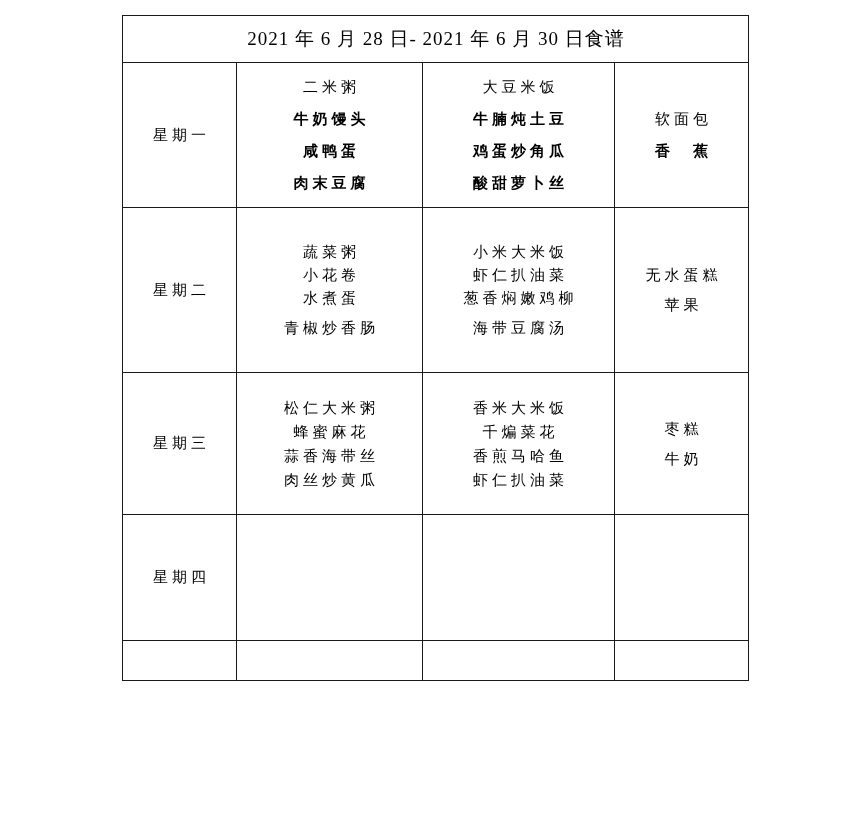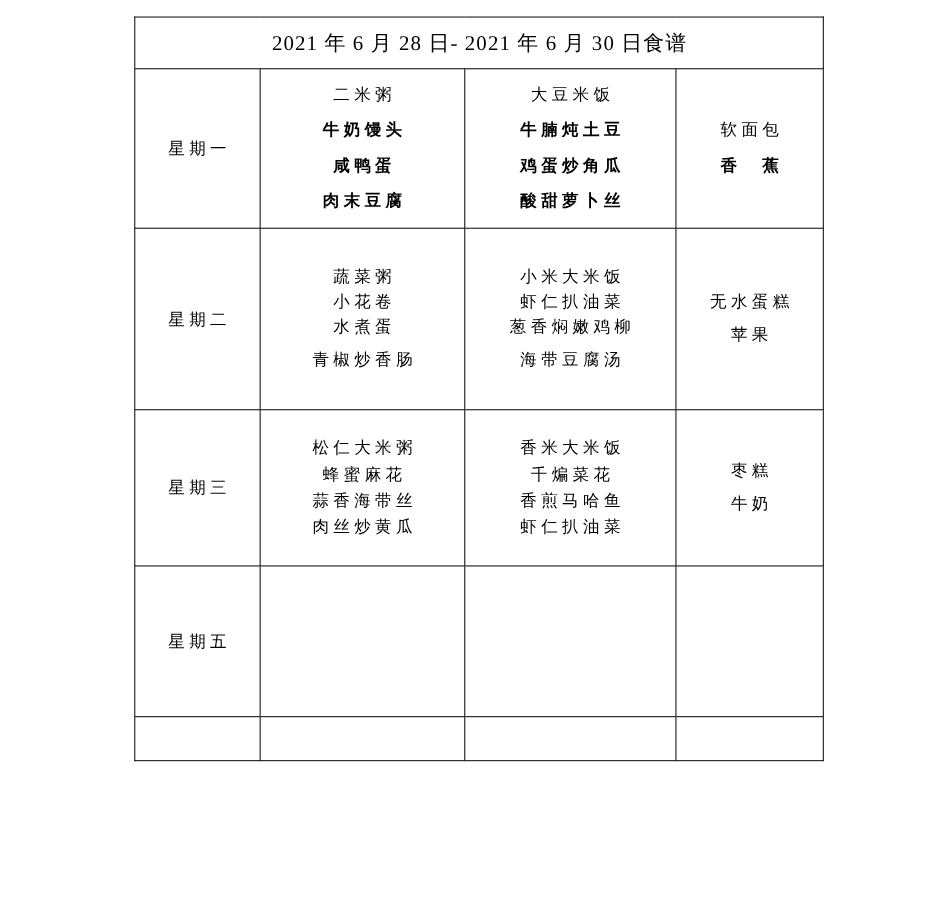--- a/index.html
+++ b/index.html
@@ -139,27 +139,27 @@
             <div class="dish-line">千煸菜花</div>
             <div class="dish-line">香煎马哈鱼</div>
             <div class="dish-line">虾仁扒油菜</div>
           </td>
       <td class="snack-cell">
             <div class="dish-line">枣糕</div>
             <div class="dish-line">牛奶</div>
           </td>
     </tr>
 
-
-    <tr class="r-fri">
-      <td class="day-cell">星期五</td>
+    <tr class="r-thu">
+      <td class="day-cell">星期四</td>
       <td class="breakfast-cell"></td>
       <td class="lunch-cell"></td>
       <td class="snack-cell"></td>
     </tr>
+
 
     <tr class="r-stub">
       <td></td>
       <td></td>
       <td></td>
       <td></td>
     </tr>
   </tbody>
     </table>
 </div>

